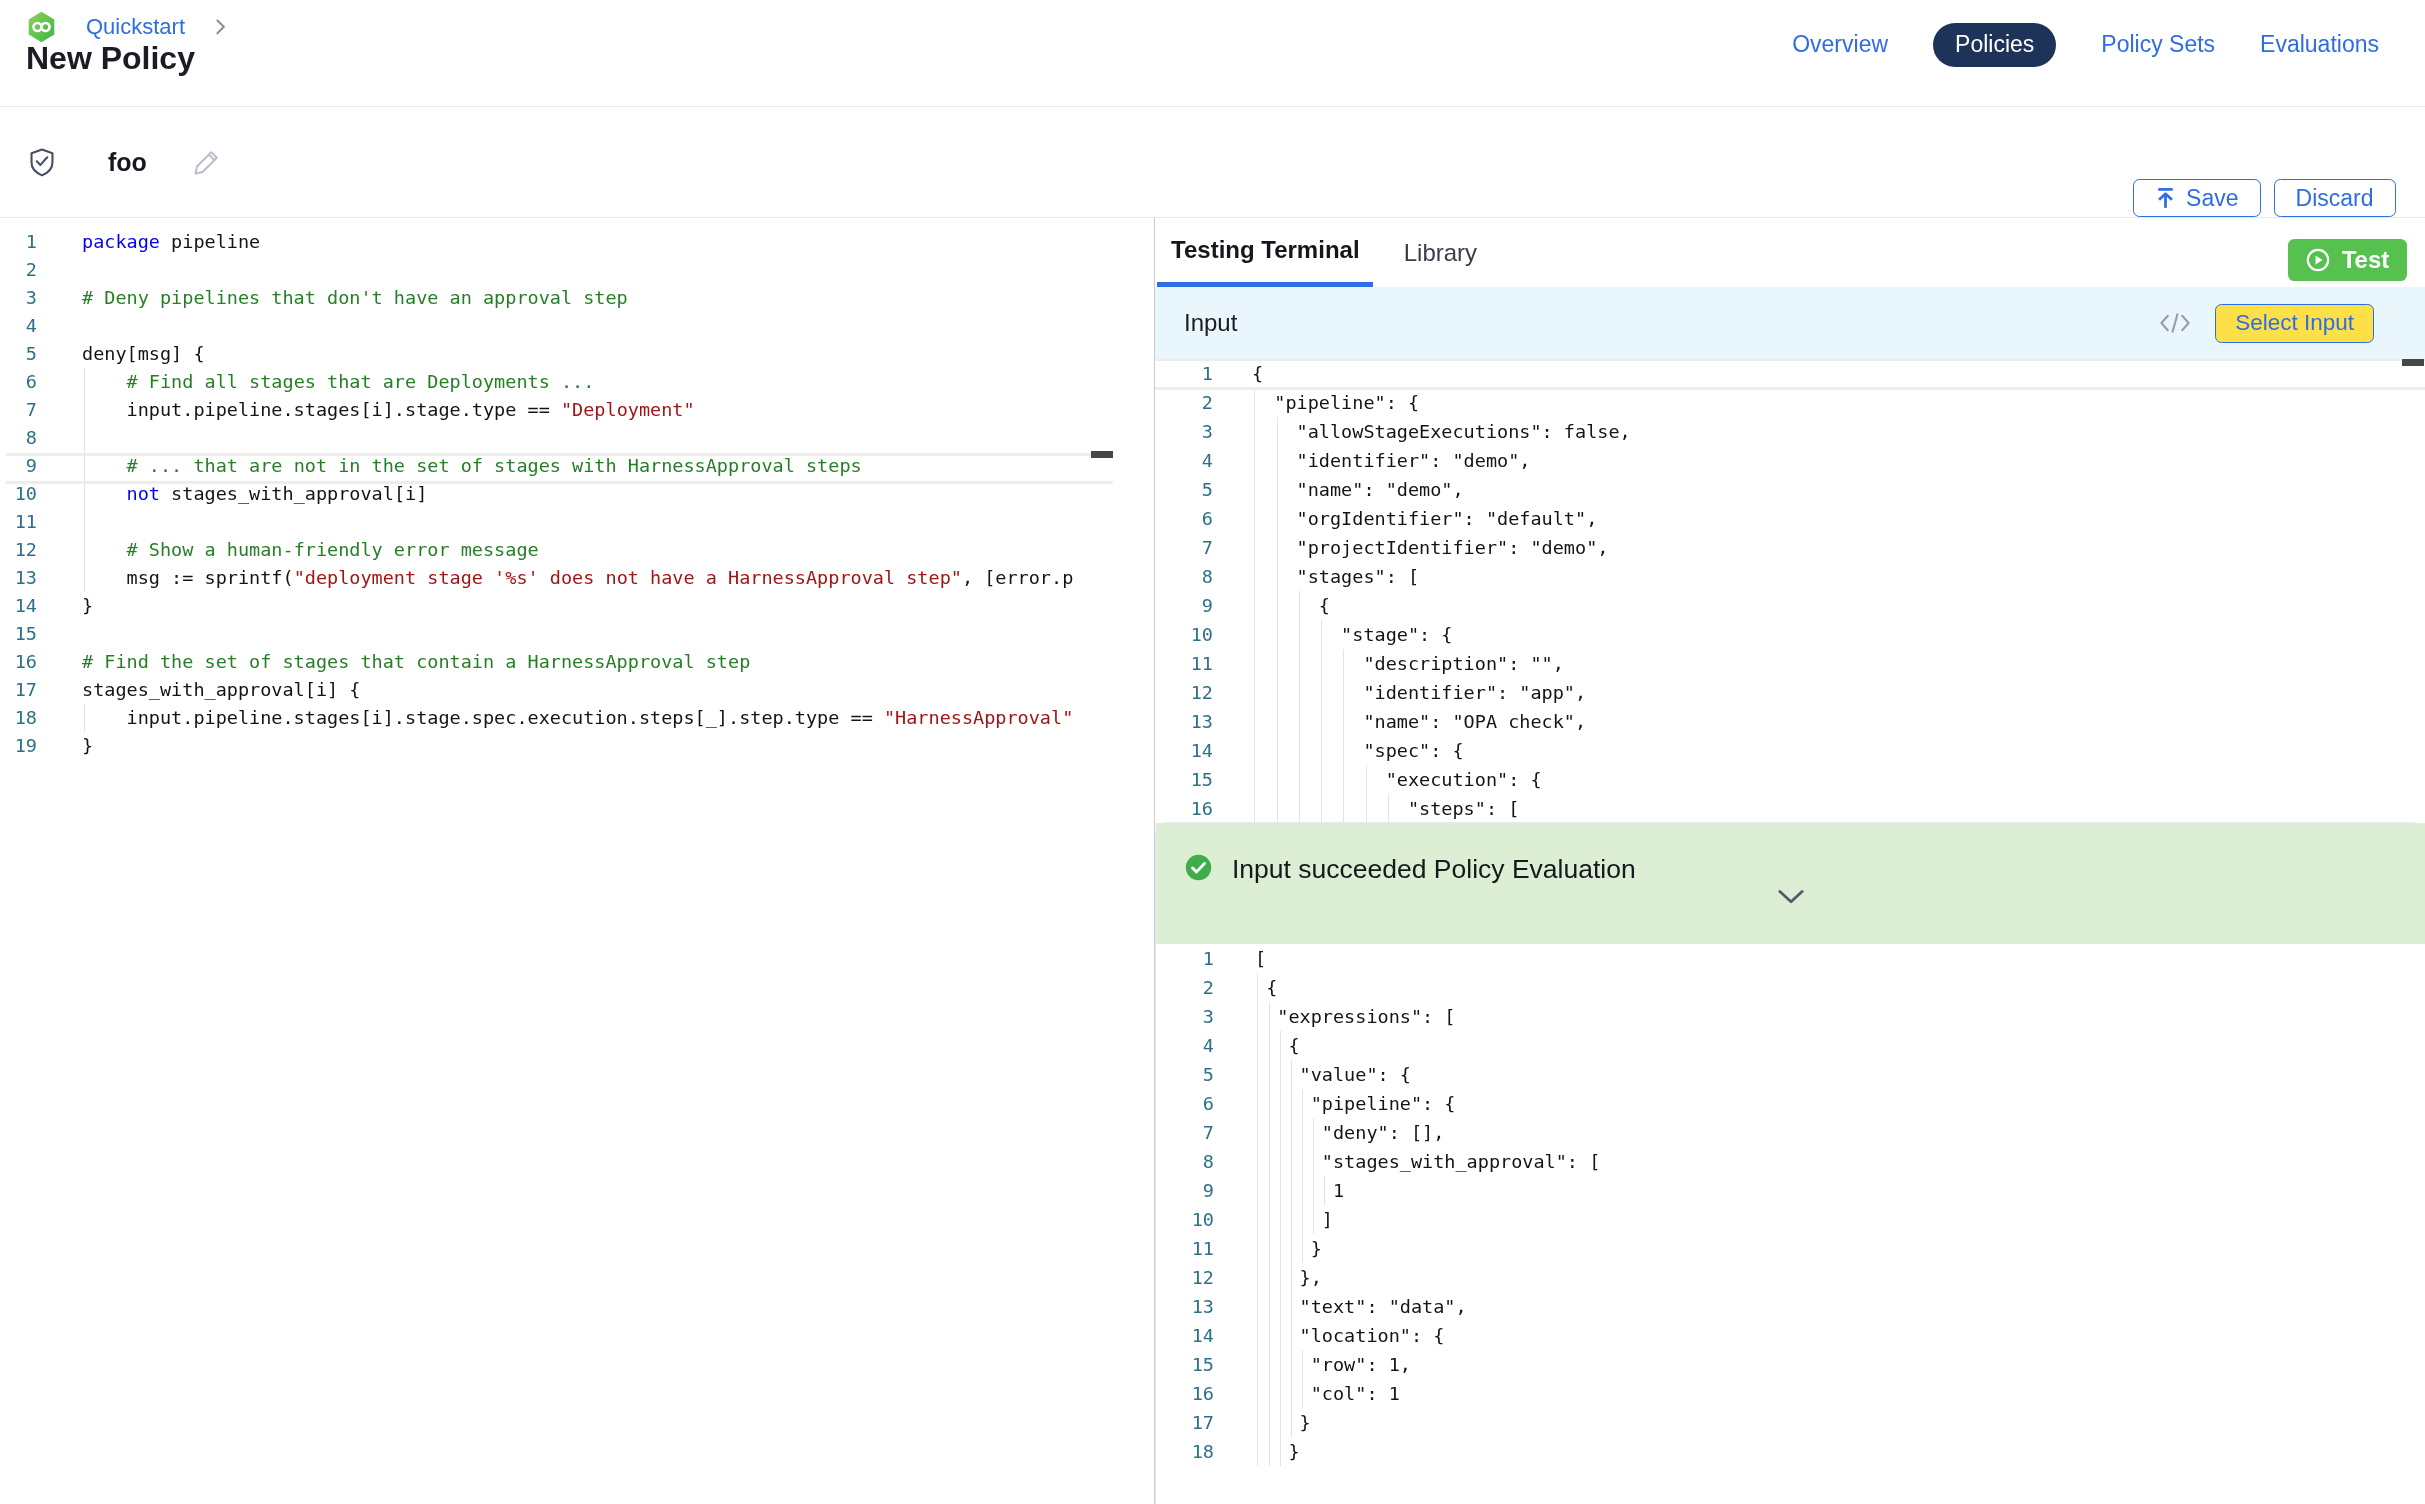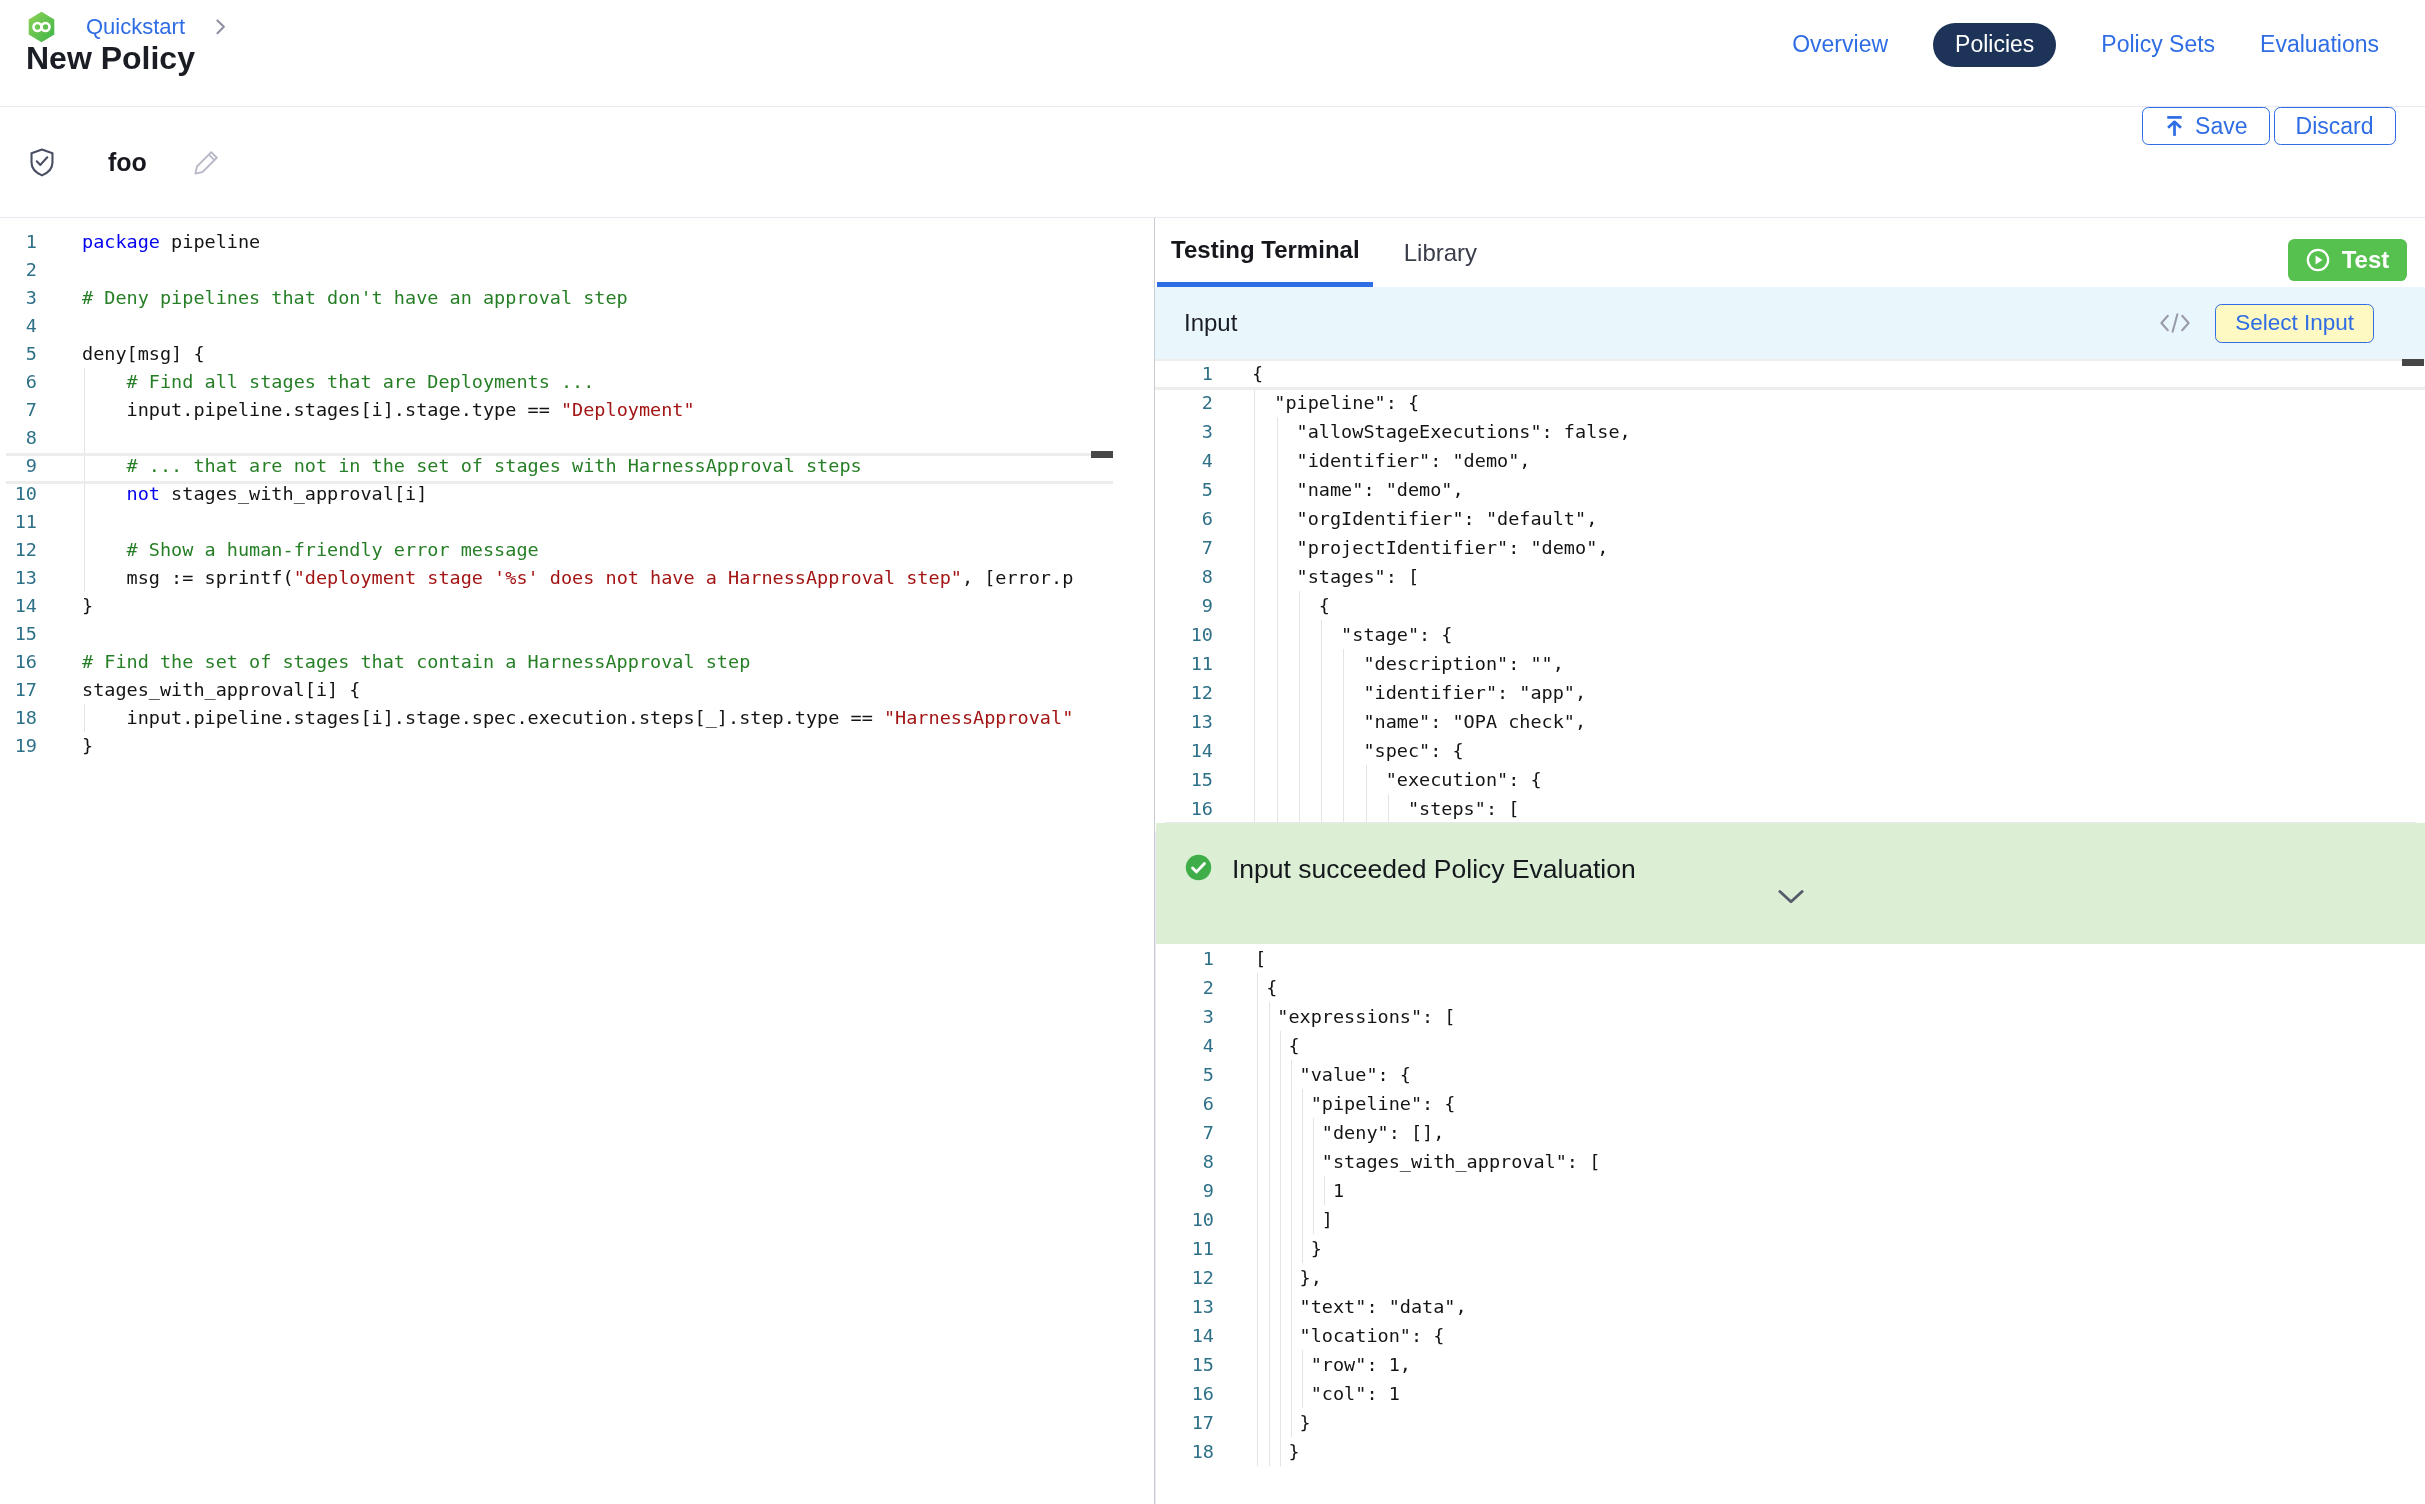--- a/index.html
+++ b/index.html
@@ -15,21 +15,21 @@
   .nav{position:absolute;right:47px;top:22.5px;display:flex;align-items:center;gap:45px;}
   .nav-item{color:#2f6de4;font-size:23px;font-weight:500;cursor:pointer;white-space:nowrap;}
   .nav-item.active{background:#1d3458;color:#fff;border-radius:22.5px;padding:8.8px 22px;}
 
   
   .toolbar{position:absolute;top:107px;left:0;width:100%;height:111px;box-sizing:border-box;
            border-bottom:1.6px solid #e8e9f0;background:#fff;}
   .tb-left{position:absolute;left:29px;top:0;height:100%;display:flex;align-items:center;gap:19px;}
   .policy-name{font-size:25px;font-weight:700;color:#16181d;margin-left:34px;}
   .edit-ic{margin-left:27px;display:flex;}
-  .tb-right{position:absolute;right:30.5px;top:0;height:100%;display:flex;align-items:flex-start;gap:4px;}
+  .tb-right{position:absolute;right:30.5px;top:0;height:100%;display:flex;align-items:flex-end;gap:13px;}
   .btn-outline{height:38px;box-sizing:border-box;border:1.6px solid #2f6de4;border-radius:6.4px;background:#fff;
        color:#2f6de4;font-size:23px;font-weight:500;display:flex;align-items:center;gap:10.4px;
        padding:0 21px;cursor:pointer;font-family:inherit;}
 
   
   .main{position:absolute;top:218px;left:0;right:0;bottom:0;display:flex;}
   .pane-left{width:1155px;flex:none;box-sizing:border-box;border-right:1.6px solid #c9cbd4;
              position:relative;overflow:hidden;background:#fff;}
   .pane-right{flex:1;display:flex;flex-direction:column;position:relative;overflow:hidden;background:#fff;min-width:0;}
 
@@ -52,21 +52,21 @@
   .tab{display:flex;align-items:center;font-size:24px;cursor:pointer;}
   .tab.active{padding:0 13.7px;font-weight:700;color:#15171c;border-bottom:5.6px solid #2f6de4;box-sizing:border-box;}
   .tab.plain{margin-left:30.5px;font-weight:400;color:#3a3e4b;}
   .test-btn{position:absolute;right:19px;top:21px;height:42px;background:#56c14e;border:none;border-radius:6.4px;
        color:#fff;font-size:24px;font-weight:600;display:flex;align-items:center;gap:10.4px;padding:0 17.7px;
        cursor:pointer;font-family:inherit;}
   .input-header{height:72px;flex:none;background:#e9f7fd;display:flex;align-items:center;
        box-sizing:border-box;padding:0 52px 0 29px;}
   .sec-title{font-size:24px;color:#1b1d24;}
   .ih-right{margin-left:auto;display:flex;align-items:center;gap:24px;}
-  .select-btn{height:39px;box-sizing:border-box;border:1.6px solid #2f6de4;border-radius:6.4px;background:#fef9c3;
+  .select-btn{height:39px;box-sizing:border-box;border:1.6px solid #2f6de4;border-radius:6.4px;background:#fde047;
        color:#2f6de4;font-size:22.5px;font-weight:500;display:flex;align-items:center;padding:0 19px;
        cursor:pointer;font-family:inherit;}
   .output-card{flex:1;display:flex;flex-direction:column;min-height:0;background:transparent;
        border:1.6px solid #e8e9f0;border-bottom:none;border-radius:13px 13px 0 0;box-sizing:border-box;}
   .output-header{height:55px;flex:none;display:flex;align-items:center;padding:0 29px;background:#fff;
        border-radius:13px 13px 0 0;}
   .oh-trash{margin-left:auto;display:flex;cursor:pointer;}
   .banner{height:121px;flex:none;background:#dcefd5;position:relative;}
   .banner-check{position:absolute;left:29px;top:30.5px;}
   .banner-text{position:absolute;left:76px;top:30.5px;font-size:26.5px;color:#15181d;}

